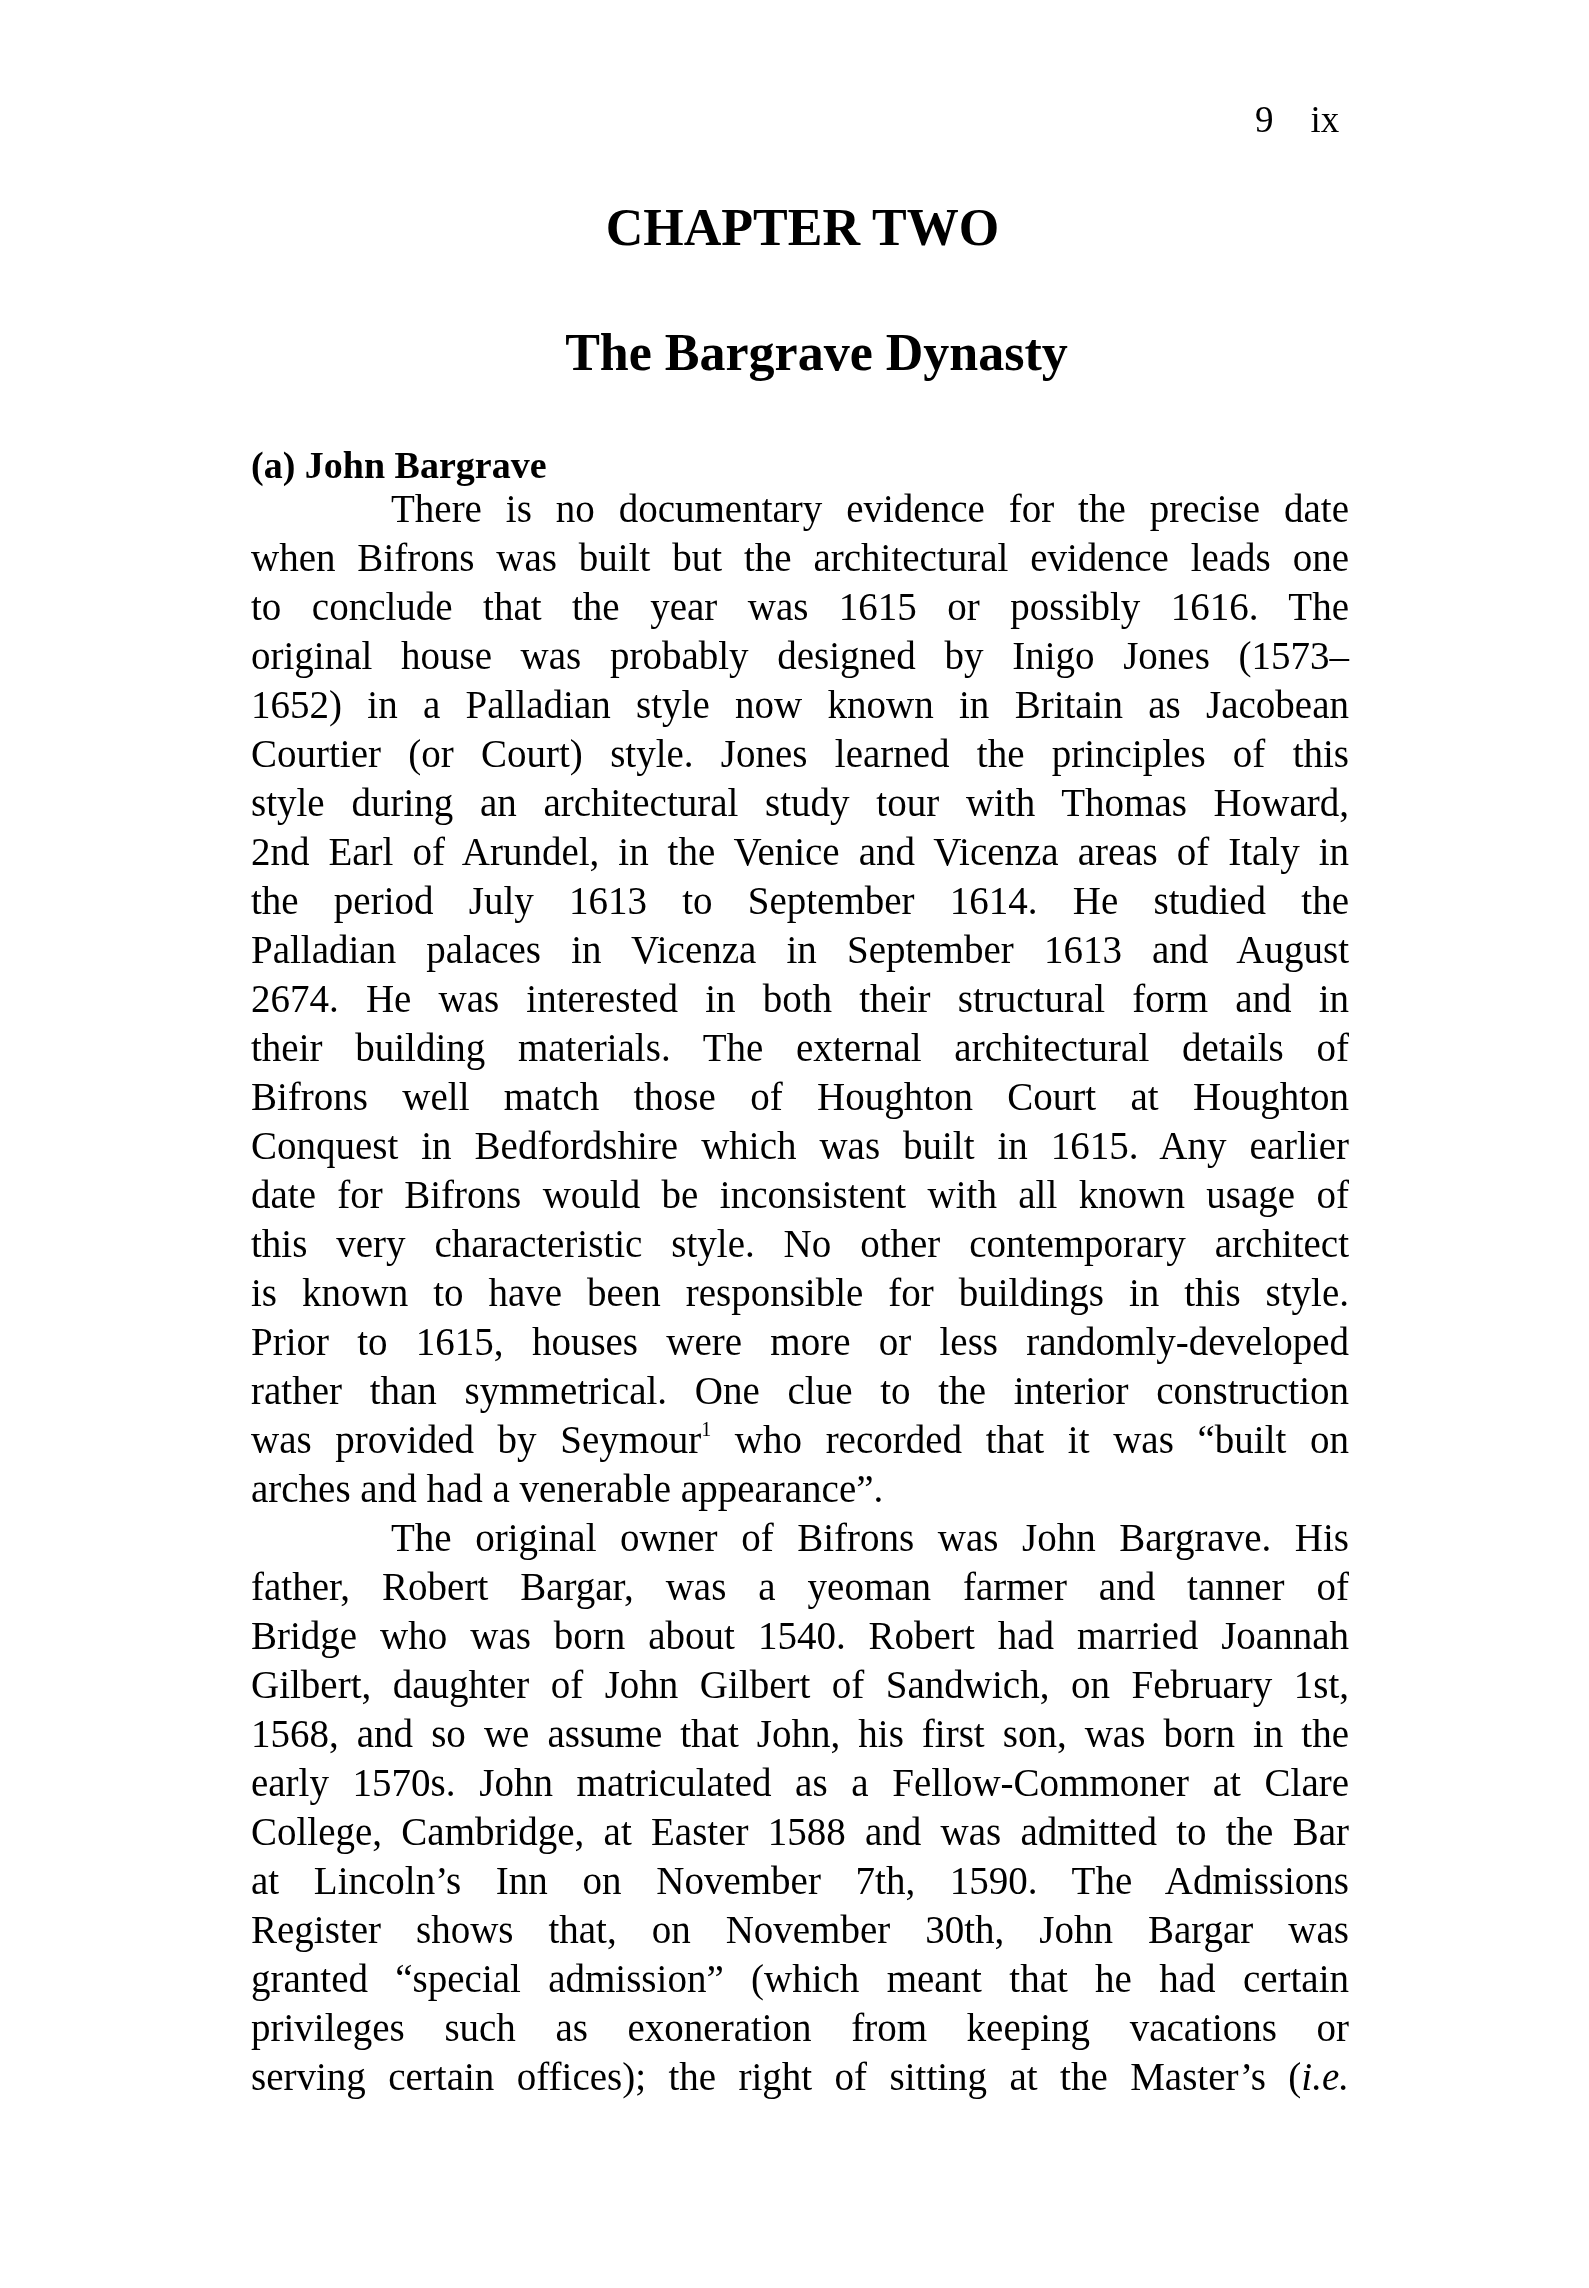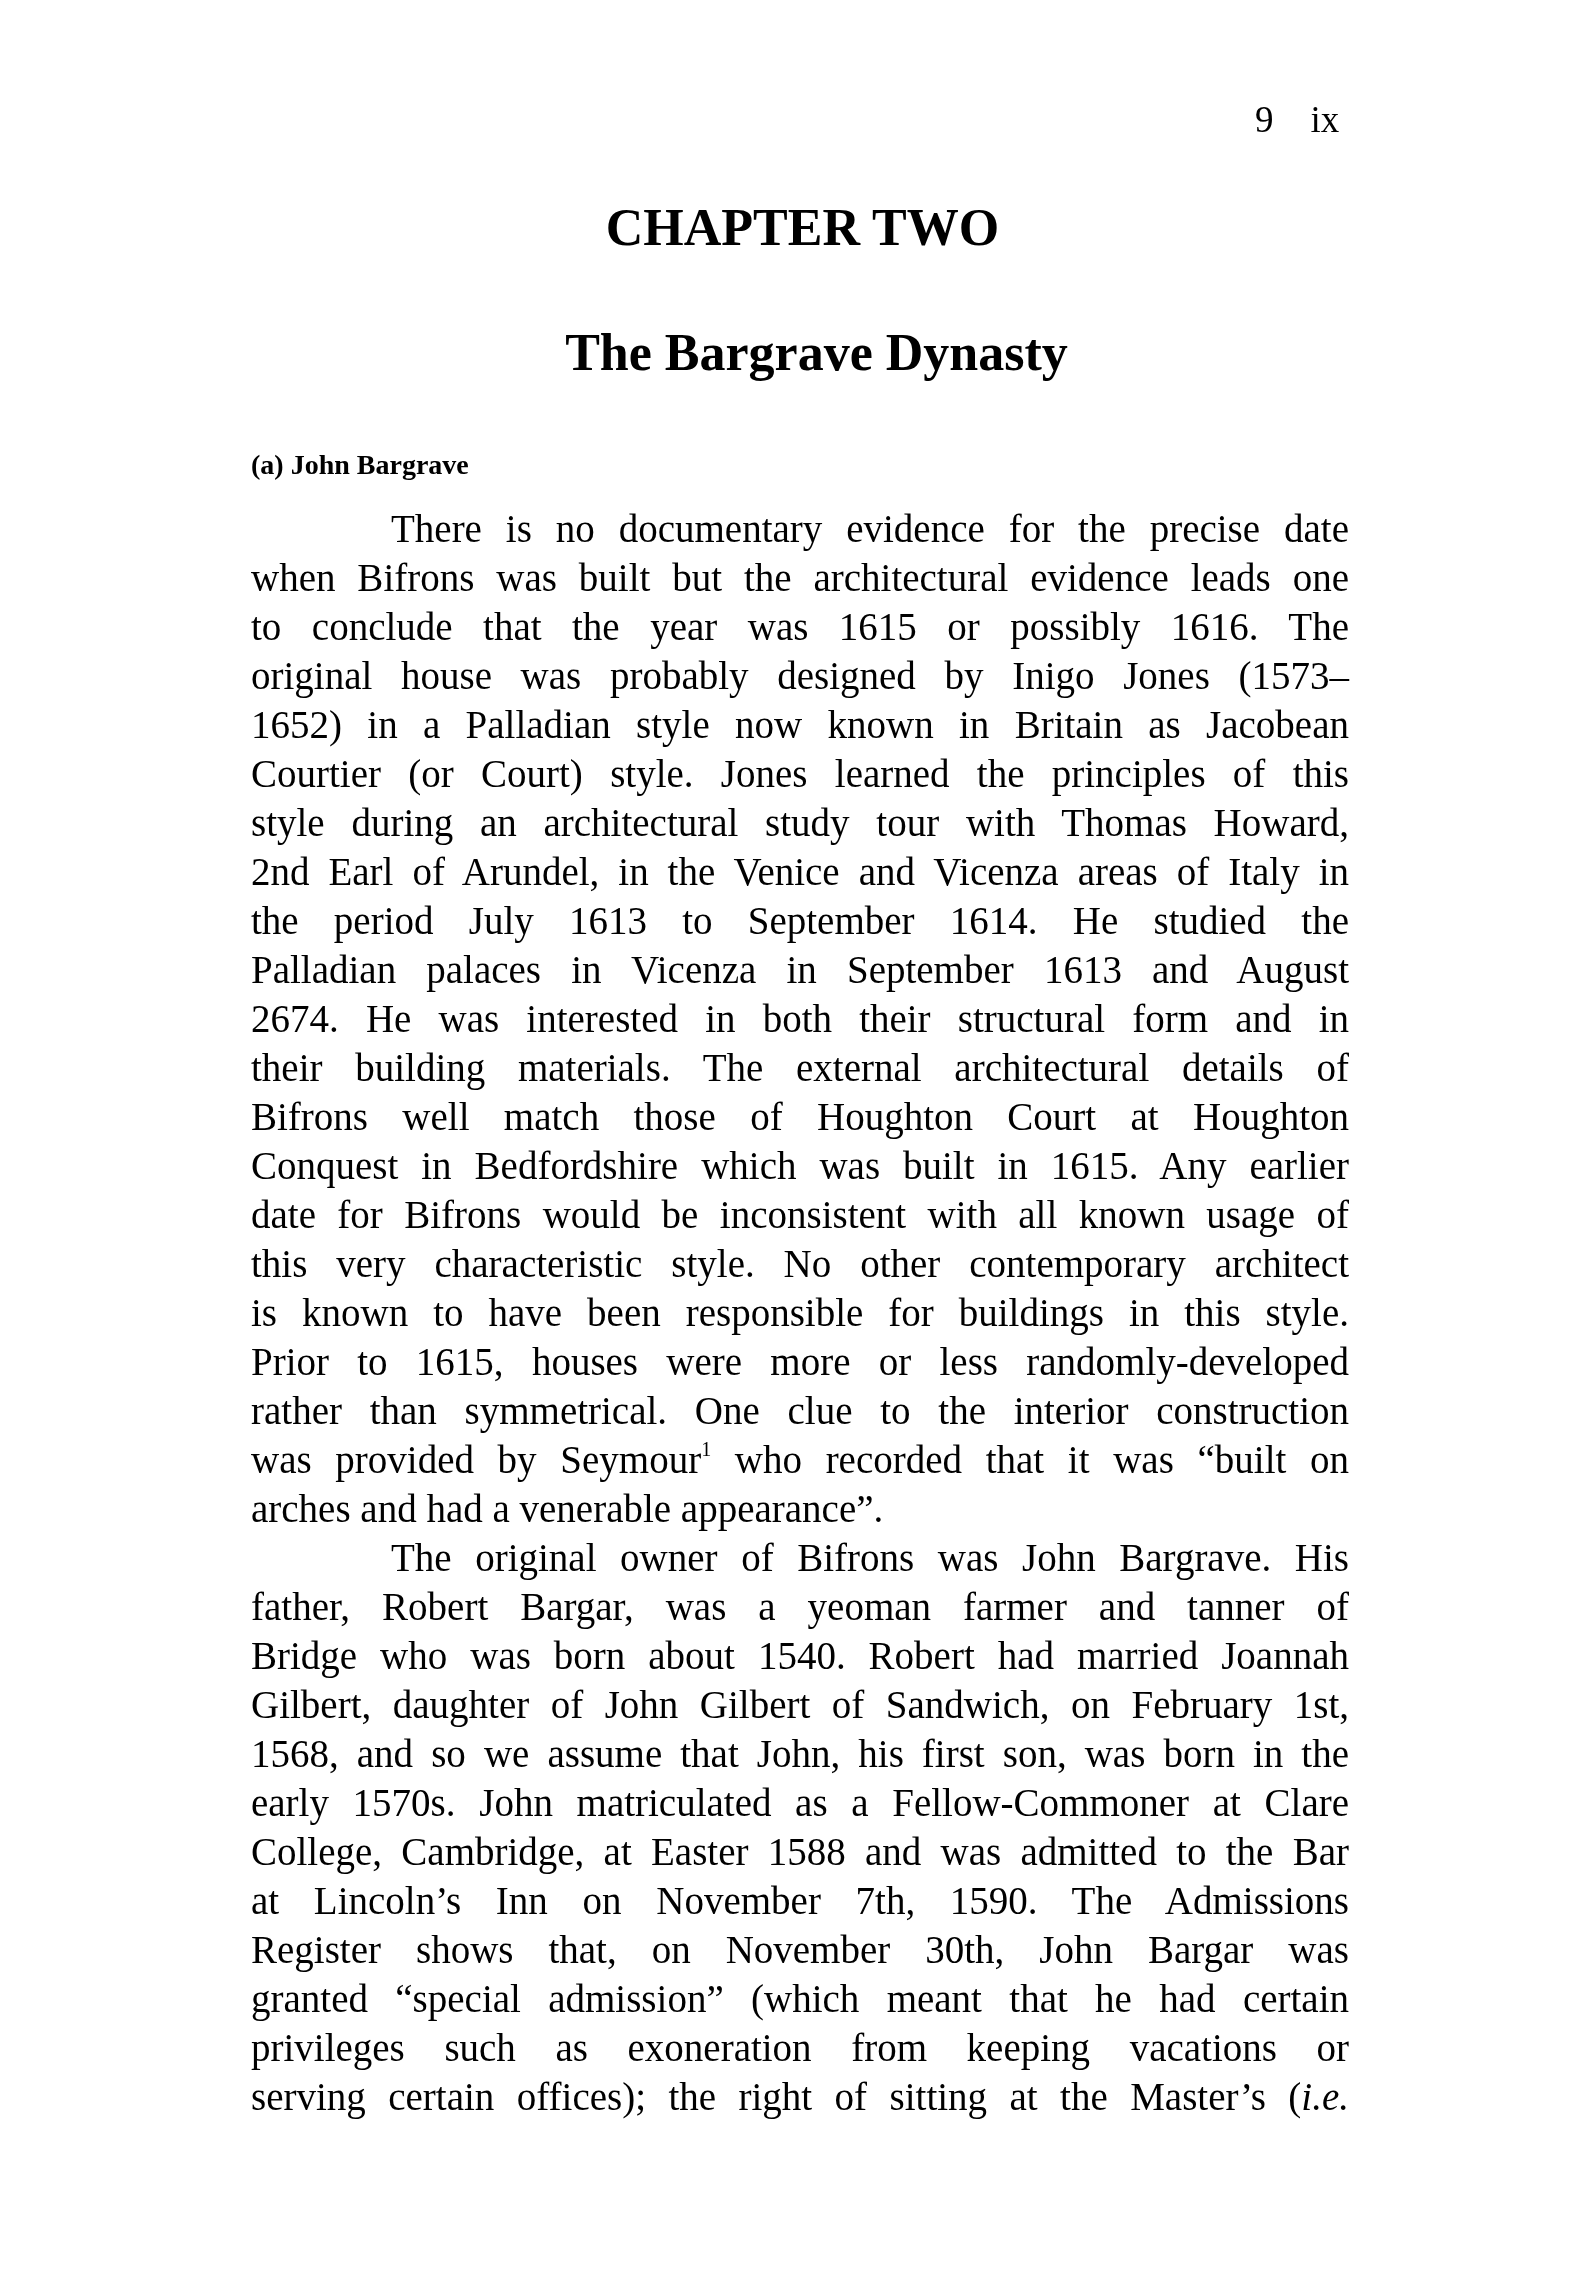--- a/index.html
+++ b/index.html
@@ -54,27 +54,27 @@
       font-size: 52px;
       line-height: 63px;
       padding-left: 44px;
       box-sizing: border-box;
     }
     .section-heading {
       position: absolute;
       top: 439px;
       left: 251px;
       font-weight: bold;
-      font-size: 28px;
+      font-size: 38px;
       line-height: 52px;
       white-space: nowrap;
     }
     .body-text {
       position: absolute;
-      top: 504px;
+      top: 484px;
       left: 251px;
       width: 1098px;
       font-size: 39px;
     }
     .line {
       height: 49px;
       line-height: 49px;
       text-align: justify;
       text-align-last: justify;
       white-space: nowrap;

